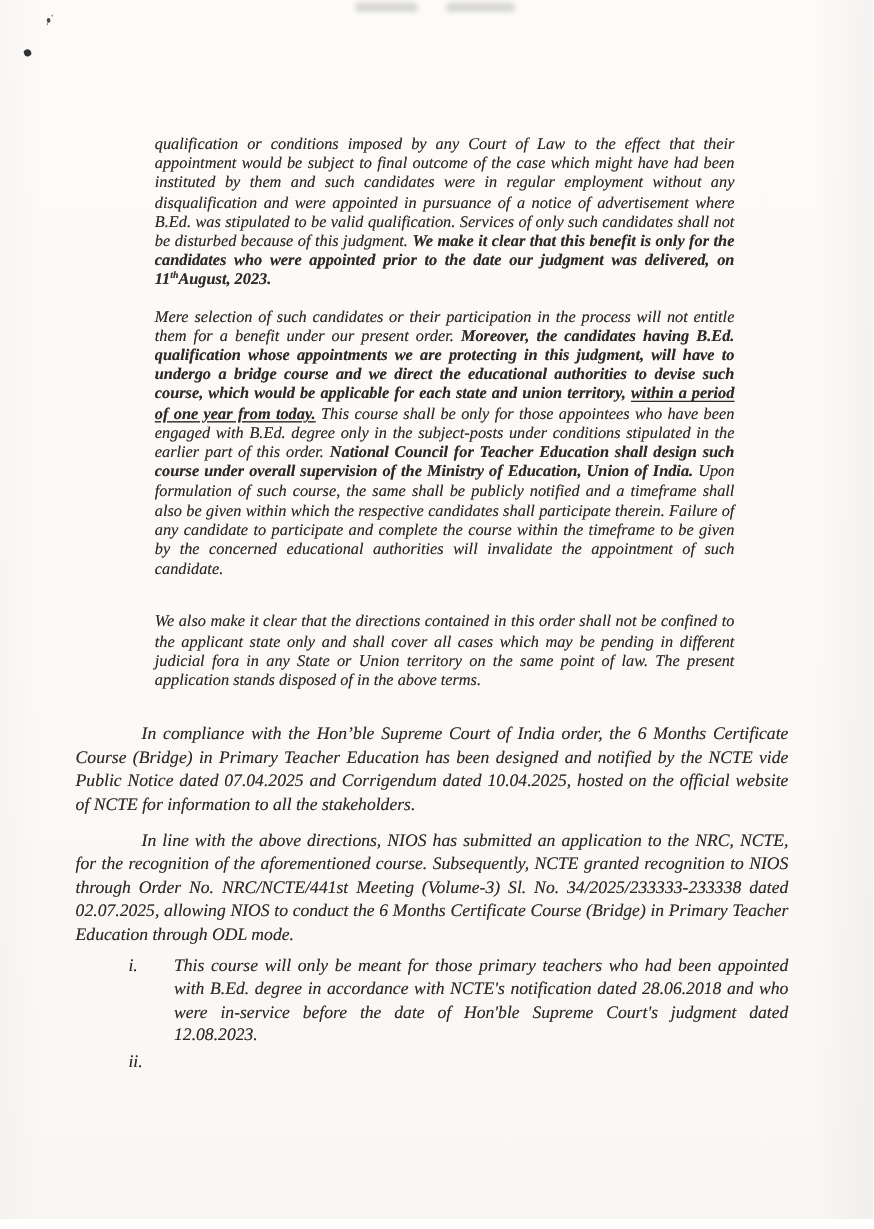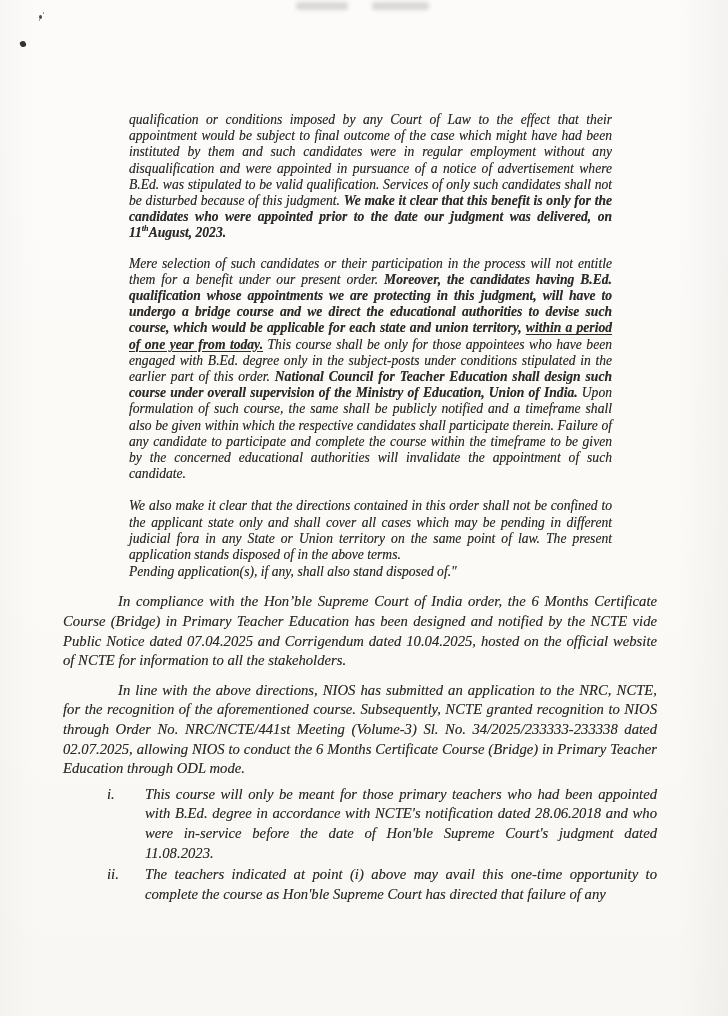--- a/index.html
+++ b/index.html
@@ -28,22 +28,22 @@
   .content{position:absolute;left:63px;top:112px;width:594px;}
 
   .quote{
     margin-left:66px;width:483px;
     font-style:italic;
     font-size:13.6px;line-height:16.2px;
     text-align:justify;
     text-shadow:0 0 0.4px rgba(45,43,40,0.55);
   }
   .qp{margin:0 0 14px;}
-  .qp1{margin-bottom:16px;}
-  .qp2{margin-bottom:1px;}
+  .qp1{margin-bottom:28px;}
+  .qp2{margin-bottom:28px;}
   .qp3{margin-bottom:12px;}
   .b{font-weight:bold;}
   .u{text-decoration:underline;text-underline-offset:2px;}
   sup{font-size:0.6em;line-height:0;vertical-align:super;}
 
   .docbody{
     font-size:14.7px;line-height:19.6px;
     text-align:justify;
     text-shadow:0 0 0.4px rgba(45,43,40,0.5);
     font-style:italic;
@@ -65,33 +65,31 @@
   <div class="smudge smudge-2"></div>
   <div class="speck speck-1"></div>
   <div class="speck speck-2"></div>
 
   <div class="content">
 
     <section class="quote">
       <p class="qp qp0"><span>qualification or conditions imposed by any Court of Law to the effect that their appointment would be subject to final outcome of the case which might have had been instituted by them and such candidates were in regular employment without any disqualification and were appointed in pursuance of a notice of advertisement where B.Ed. was stipulated to be valid qualification. Services of only such candidates shall not be disturbed because of this judgment. </span><span class="b">We make it clear that this benefit is only for the candidates who were appointed prior to the date our judgment was delivered, on 11</span><sup class="b">th</sup><span class="b">August, 2023.</span></p>
       <p class="qp qp1"><span>Mere selection of such candidates or their participation in the process will not entitle them for a benefit under our present order. </span><span class="b">Moreover, the candidates having B.Ed. qualification whose appointments we are protecting in this judgment, will have to undergo a bridge course and we direct the educational authorities to devise such course, which would be applicable for each state and union territory, </span><span class="b u">within a period of one year from today.</span><span> This course shall be only for those appointees who have been engaged with B.Ed. degree only in the subject-posts under conditions stipulated in the earlier part of this order. </span><span class="b">National Council for Teacher Education shall design such course under overall supervision of the Ministry of Education, Union of India.</span><span> Upon formulation of such course, the same shall be publicly notified and a timeframe shall also be given within which the respective candidates shall participate therein. Failure of any candidate to participate and complete the course within the timeframe to be given by the concerned educational authorities will invalidate the appointment of such candidate.</span></p>
       <p class="qp qp2"><span>We also make it clear that the directions contained in this order shall not be confined to the applicant state only and shall cover all cases which may be pending in different judicial fora in any State or Union territory on the same point of law. The present application stands disposed of in the above terms.</span></p>
-      <p class="qp qp3"><span>Pending application(s), if any, shall also stand disposed of."</span></p>
     </section>
 
     <section class="docbody">
       <p class="bp bp-compliance">In compliance with the Hon’ble Supreme Court of India order, the 6 Months Certificate Course (Bridge) in Primary Teacher Education has been designed and notified by the NCTE vide Public Notice dated 07.04.2025 and Corrigendum dated 10.04.2025, hosted on the official website of NCTE for information to all the stakeholders.</p>
       <p class="bp bp-order">In line with the above directions, NIOS has submitted an application to the NRC, NCTE, for the recognition of the aforementioned course. Subsequently, NCTE granted recognition to NIOS through Order No. NRC/NCTE/441st Meeting (Volume-3) Sl. No. 34/2025/233333-233338 dated 02.07.2025, allowing NIOS to conduct the 6 Months Certificate Course (Bridge) in Primary Teacher Education through ODL mode.</p>
 
       <ol class="conds">
         <li class="cond">
           <span class="cmark">i.</span>
-          <span class="ctext">This course will only be meant for those primary teachers who had been appointed with B.Ed. degree in accordance with NCTE's notification dated 28.06.2018 and who were in-service before the date of Hon'ble Supreme Court's judgment dated 11.08.2023.</span>
+          <span class="ctext">This course will only be meant for those primary teachers who had been appointed with B.Ed. degree in accordance with NCTE's notification dated 28.06.2018 and who were in-service before the date of Hon'ble Supreme Court's judgment dated 12.08.2023.</span>
         </li>
         <li class="cond">
           <span class="cmark">ii.</span>
-          <span class="ctext">The teachers indicated at point (i) above may avail this one-time opportunity to complete the course as Hon'ble Supreme Court has directed that failure of any</span>
         </li>
       </ol>
     </section>
 
   </div>
 </div>
 
 </body></html>

